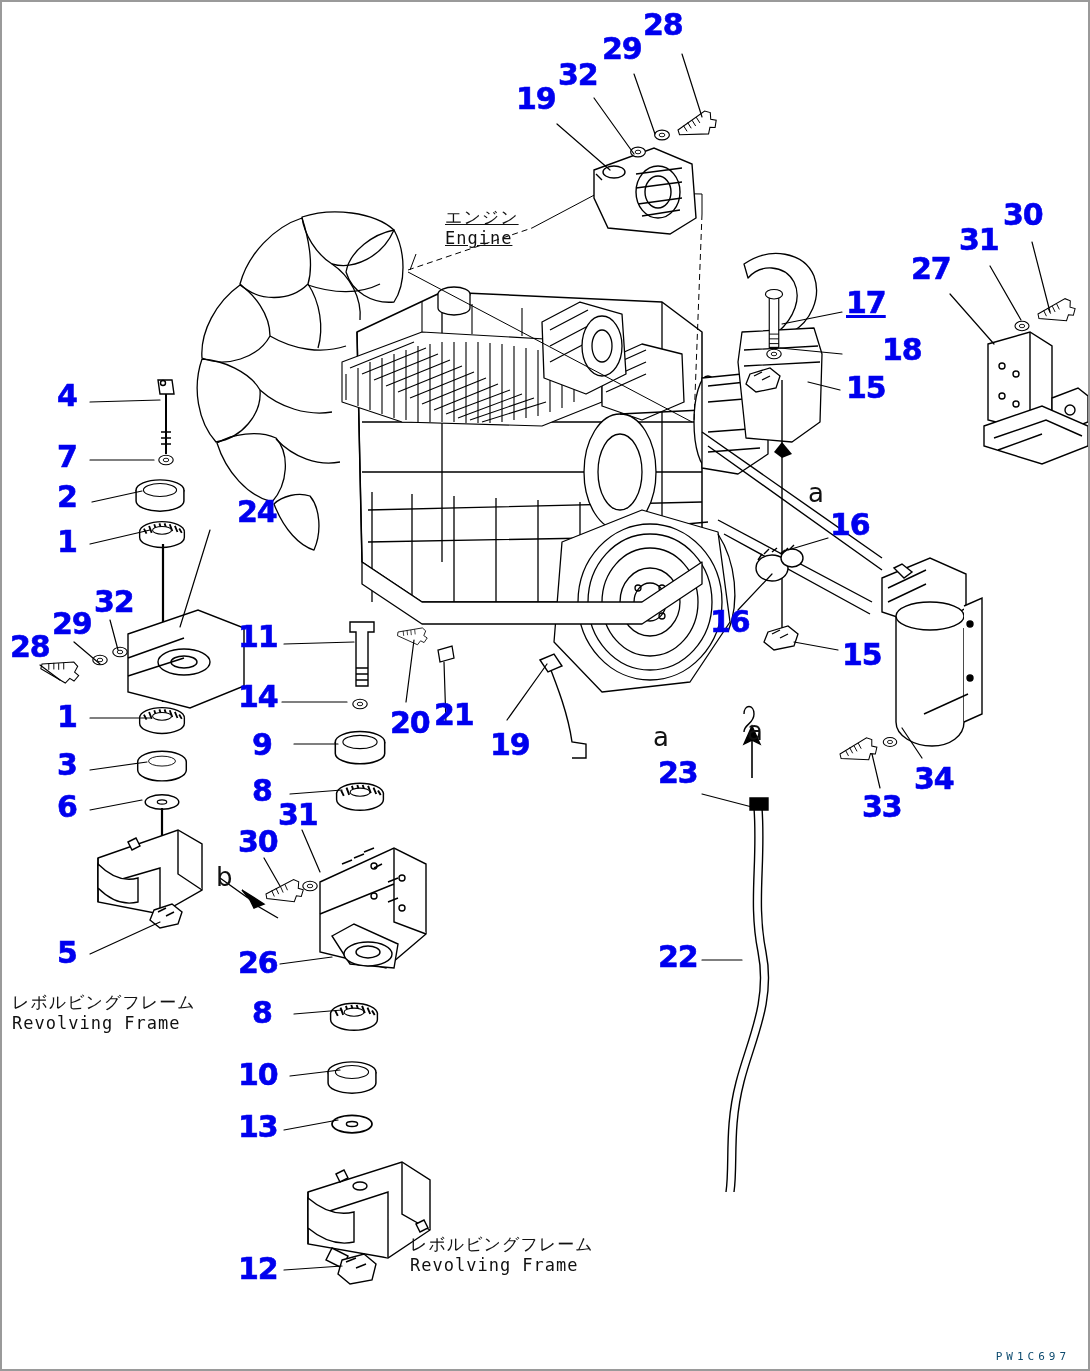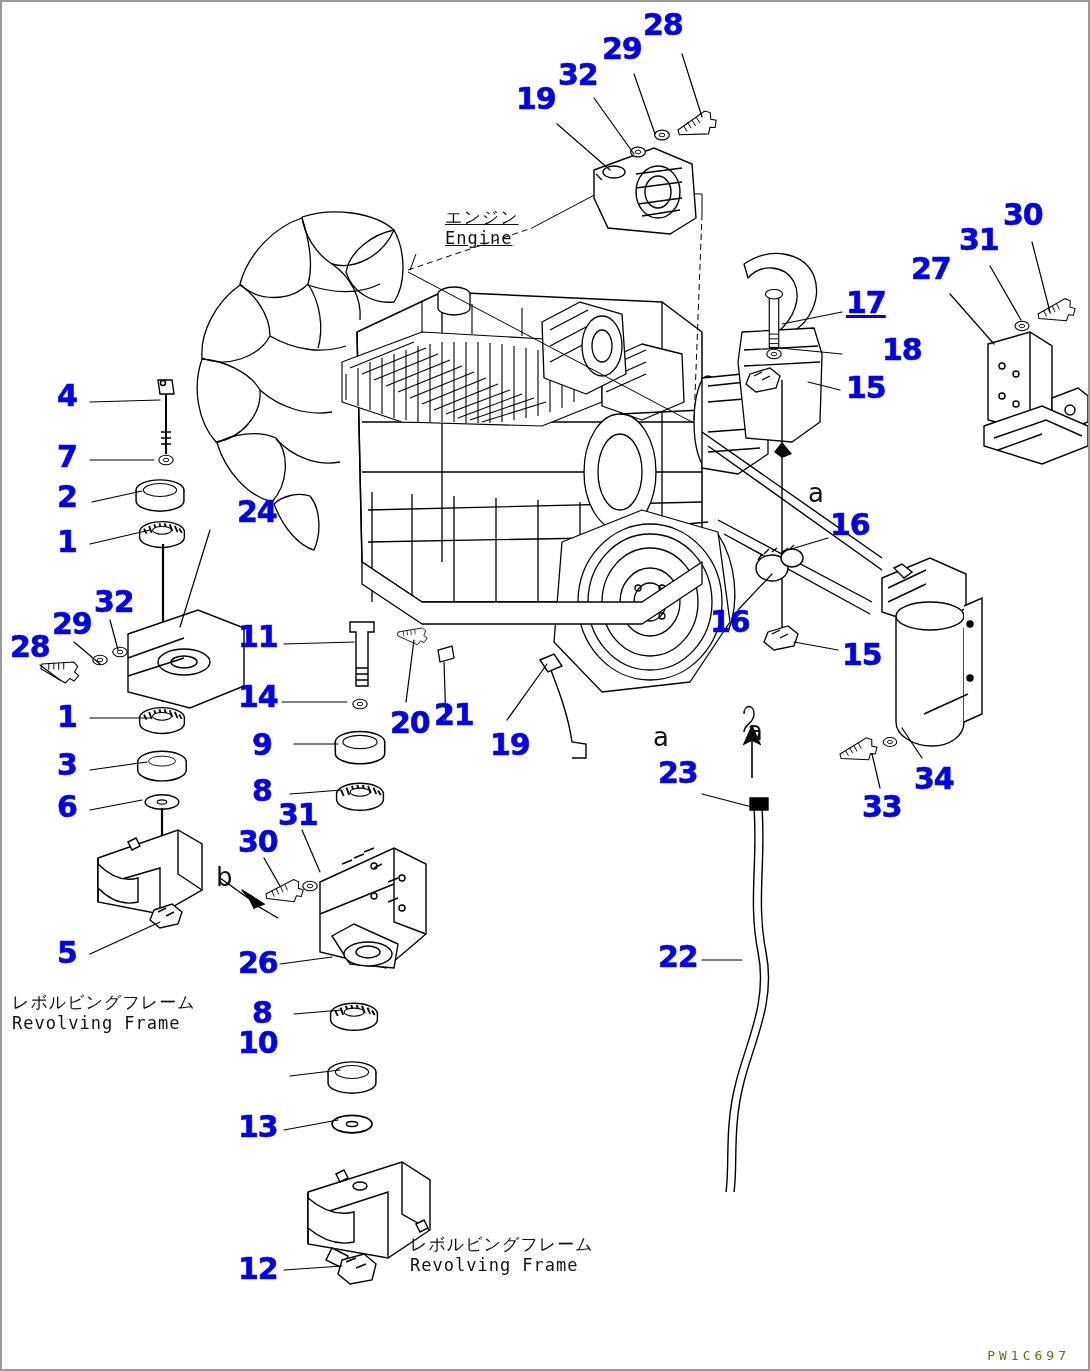--- a/index.html
+++ b/index.html
@@ -36,23 +36,23 @@
   .marker{
     position:absolute;
     color:#111;
     font-family:"DejaVu Sans",sans-serif;
     font-size:26px;
     line-height:26px;
   }
   .sheetcode{
     position:absolute;
     right:18px;bottom:6px;
-    color:#4d7c0f;
+    color:#0c4a6e;
     font-family:"DejaVu Sans Mono","Liberation Mono",monospace;
-    font-size:13px;
+    font-size:11px;
     letter-spacing:4px;
     white-space:nowrap;
   }
 </style>
 </head>
 <body>
 
 <div id="page">
 
   <svg id="art" viewBox="0 0 1090 1371" xmlns="http://www.w3.org/2000/svg">
@@ -519,19 +519,19 @@
       <div class="callout" style="left: 432px; top: 698px;">21</div>
       <div class="callout" style="left: 488px; top: 728px; text-align: center;">19</div>
       <div class="callout" style="left: 828px; top: 508px;">16</div>
       <div class="callout" style="left: 708px; top: 605px;">16</div>
       <div class="callout" style="left: 840px; top: 638px;">15</div>
       <div class="callout" style="left: 656px; top: 756px;">23</div>
       <div class="callout" style="left: 656px; top: 940px;">22</div>
       <div class="callout" style="left: 860px; top: 790px;">33</div>
       <div class="callout" style="left: 912px; top: 762px;">34</div>
       <div class="callout" style="left: 250px; top: 996px;">8</div>
-      <div class="callout" style="left: 236px; top: 1026px;">10</div>
+      <div class="callout" style="left: 236px; top: 1058px;">10</div>
       <div class="callout" style="left: 236px; top: 1110px;">13</div>
       <div class="callout" style="left: 236px; top: 1252px;">12</div>
     </div>
 
   <div class="sheetcode">PW1C697</div>
 </div>
 
 </body></html>

